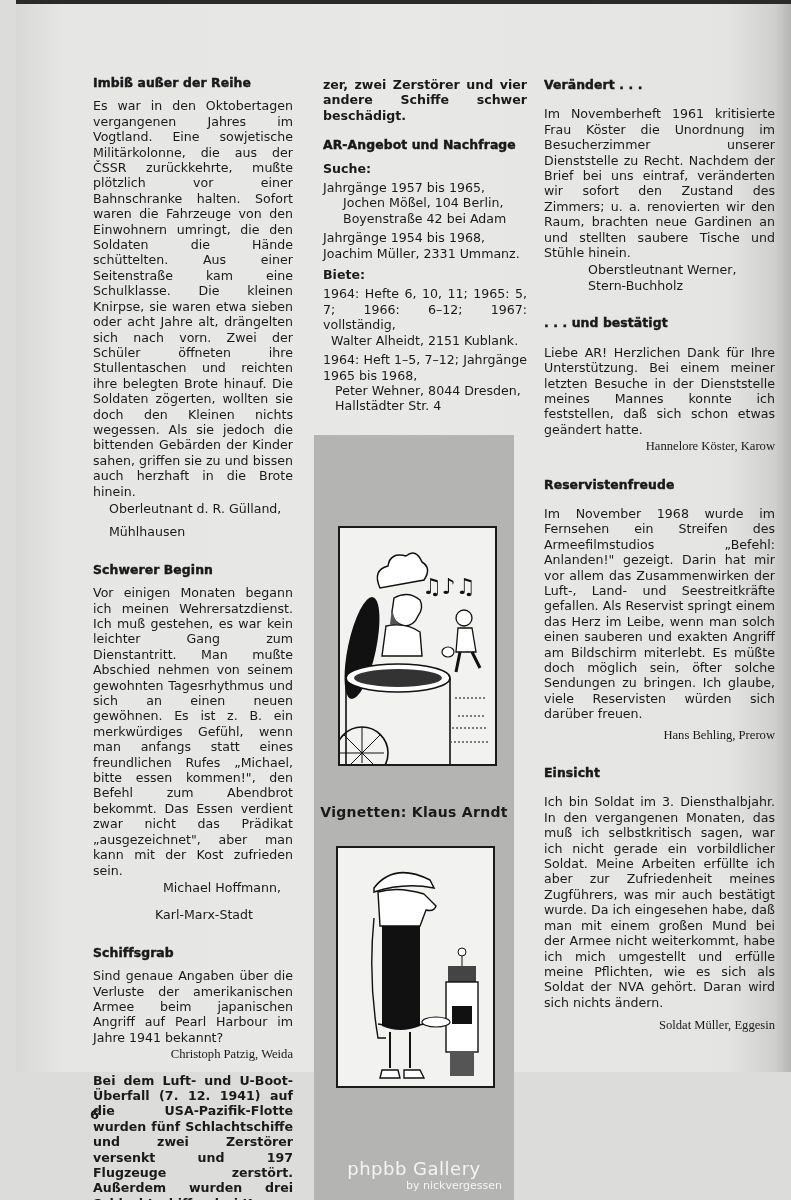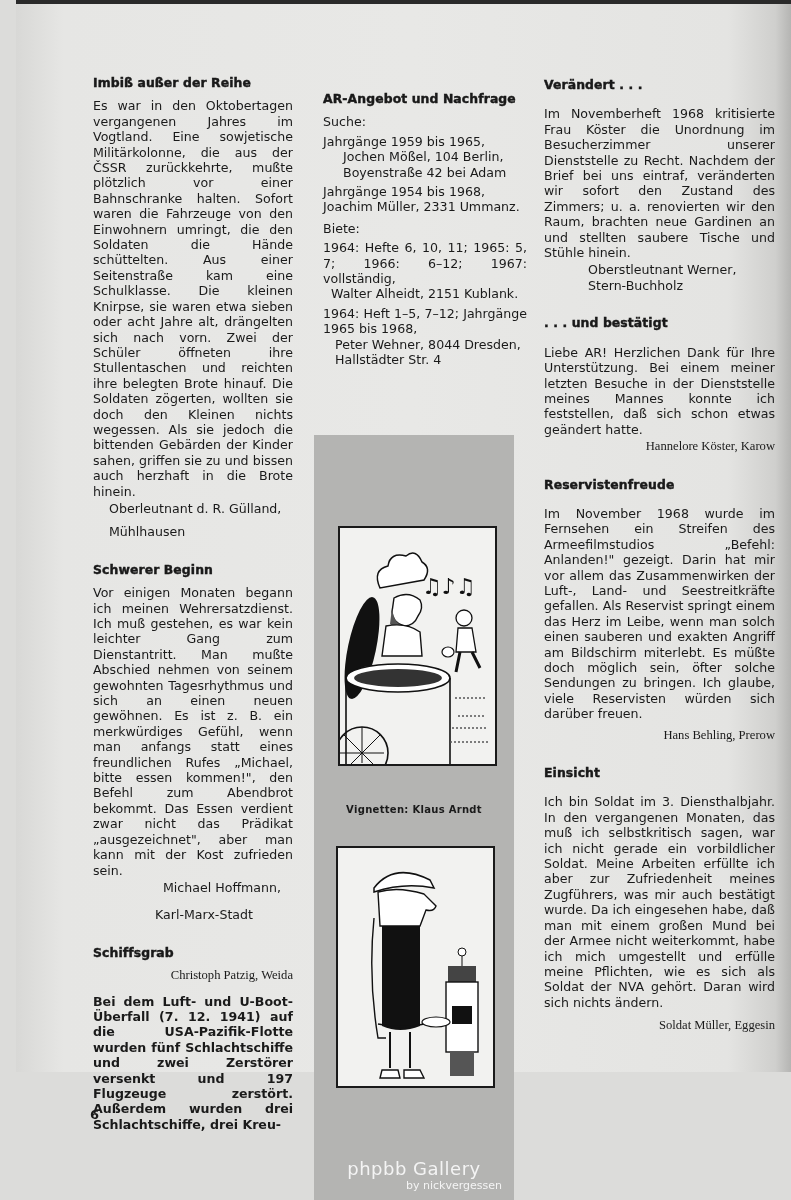--- a/index.html
+++ b/index.html
@@ -22,36 +22,36 @@
   .col3 { left: 528px; top: 77px; width: 231px; }
   h3 {
     font-family: "DejaVu Sans", sans-serif; font-weight: 900; font-size: 12.4px;
     margin: 0 0 8px 0; letter-spacing: 0.1px; -webkit-text-stroke: 0.4px #111;
   }
   p { margin: 0; text-align: justify; }
   .sig { margin: 2px 0 0 0; text-align: left; padding-left: 16px; }
   .sig.right { text-align: right; padding-left: 0; font-family: Liberation Serif, serif; }
   .bold { font-weight: bold; }
   .section { margin-bottom: 22px; }
-  .sub { font-weight: normal; margin: 6px 0 4px 0; }
+  .sub { font-weight: bold; margin: 6px 0 4px 0; }
   .indent { padding-left: 20px; text-align: left; }
   .plain { text-align: left; }
   .pagenum { position: absolute; left: 74px; top: 1107px; font-size: 13px; font-weight: bold; }
   .strip {
     position: absolute; left: 298px; top: 435px; width: 200px; height: 765px;
     background: #b4b4b2;
   }
   .frame {
     position: absolute; background: #f2f2f0; border: 2px solid #1a1a1a;
   }
   .frame1 { left: 24px; top: 91px; width: 155px; height: 236px; }
   .frame2 { left: 22px; top: 411px; width: 155px; height: 238px; }
   .caption {
     position: absolute; left: 0; top: 369px; width: 200px; text-align: center;
-    font-size: 10px; font-weight: bold; letter-spacing: 0.3px;
+    font-size: 14px; font-weight: bold; letter-spacing: 0.3px;
   }
   .watermark {
     position: absolute; left: 298px; top: 1158px; width: 200px; text-align: center;
     color: #f4f4f4; font-family: "DejaVu Sans", sans-serif;
   }
   .wm-title { font-size: 18px; letter-spacing: 0.5px; line-height: 22px; }
   .wm-sub { font-size: 11px; line-height: 12px; padding-left: 80px; }
 </style>
 </head>
 <body>
@@ -69,30 +69,32 @@
 
     <div class="section">
       <h3>Schwerer Beginn</h3>
       <p>Vor einigen Monaten begann ich meinen Wehrersatzdienst. Ich muß gestehen, es war kein leichter Gang zum Dienstantritt. Man mußte Abschied nehmen von seinem gewohnten Tagesrhythmus und sich an einen neuen gewöhnen. Es ist z. B. ein merkwürdiges Gefühl, wenn man anfangs statt eines freundlichen Rufes „Michael, bitte essen kommen!", den Befehl zum Abendbrot bekommt. Das Essen verdient zwar nicht das Prädikat „ausgezeichnet", aber man kann mit der Kost zufrieden sein.</p>
       <div class="sig" style="padding-left:70px">Michael Hoffmann,</div>
       <div class="sig" style="padding-left:62px;margin-top:12px">Karl-Marx-Stadt</div>
     </div>
 
     <div class="section">
       <h3>Schiffsgrab</h3>
+      <p>Sind genaue Angaben über die Verluste der amerikanischen Armee beim japanischen Angriff auf Pearl Harbour im Jahre 1941 bekannt?</p>
       <div class="sig right">Christoph Patzig, Weida</div>
       <p class="bold" style="margin-top:10px">Bei dem Luft- und U-Boot-Überfall (7. 12. 1941) auf die USA-Pazifik-Flotte wurden fünf Schlachtschiffe und zwei Zerstörer versenkt und 197 Flugzeuge zerstört. Außerdem wurden drei Schlachtschiffe, drei Kreu-</p>
     </div>
   </div>
 
   <div class="col col2">
+    <p class="bold">zer, zwei Zerstörer und vier andere Schiffe schwer beschädigt.</p>
     <h3 style="margin-top:14px">AR-Angebot und Nachfrage</h3>
     <div class="sub">Suche:</div>
     <div class="plain">
-      <div>Jahrgänge 1959 bis 1965,</div>
+      <div>Jahrgänge 1957 bis 1965,</div>
       <div class="indent">Jochen Mößel, 104 Berlin,</div>
       <div class="indent">Boyenstraße 42 bei Adam</div>
     </div>
     <div class="plain" style="margin-top:4px">
       <div>Jahrgänge 1954 bis 1968,</div>
       <div>Joachim Müller, 2331 Ummanz.</div>
     </div>
     <div class="sub">Biete:</div>
     <div>
       <p>1964: Hefte 6, 10, 11; 1965: 5, 7; 1966: 6–12; 1967: vollständig,</p>
@@ -164,21 +166,21 @@
   </div>
 
   <div class="watermark">
     <div class="wm-title">phpbb Gallery</div>
     <div class="wm-sub">by nickvergessen</div>
   </div>
 
   <div class="col col3">
     <div class="section">
       <h3 style="margin-bottom:14px">Verändert . . .</h3>
-      <p>Im Novemberheft 1968 kritisierte Frau Köster die Unordnung im Besucherzimmer unserer Dienststelle zu Recht. Nachdem der Brief bei uns eintraf, veränderten wir sofort den Zustand des Zimmers; u. a. renovierten wir den Raum, brachten neue Gardinen an und stellten saubere Tische und Stühle hinein.</p>
+      <p>Im Novemberheft 1961 kritisierte Frau Köster die Unordnung im Besucherzimmer unserer Dienststelle zu Recht. Nachdem der Brief bei uns eintraf, veränderten wir sofort den Zustand des Zimmers; u. a. renovierten wir den Raum, brachten neue Gardinen an und stellten saubere Tische und Stühle hinein.</p>
       <div class="sig" style="padding-left:44px">Oberstleutnant Werner,</div>
       <div class="sig" style="padding-left:44px;margin-top:0">Stern-Buchholz</div>
     </div>
 
     <div class="section">
       <h3 style="margin-bottom:14px">. . . und bestätigt</h3>
       <p>Liebe AR! Herzlichen Dank für Ihre Unterstützung. Bei einem meiner letzten Besuche in der Dienststelle meines Mannes konnte ich feststellen, daß sich schon etwas geändert hatte.</p>
       <div class="sig right">Hannelore Köster, Karow</div>
     </div>
 

